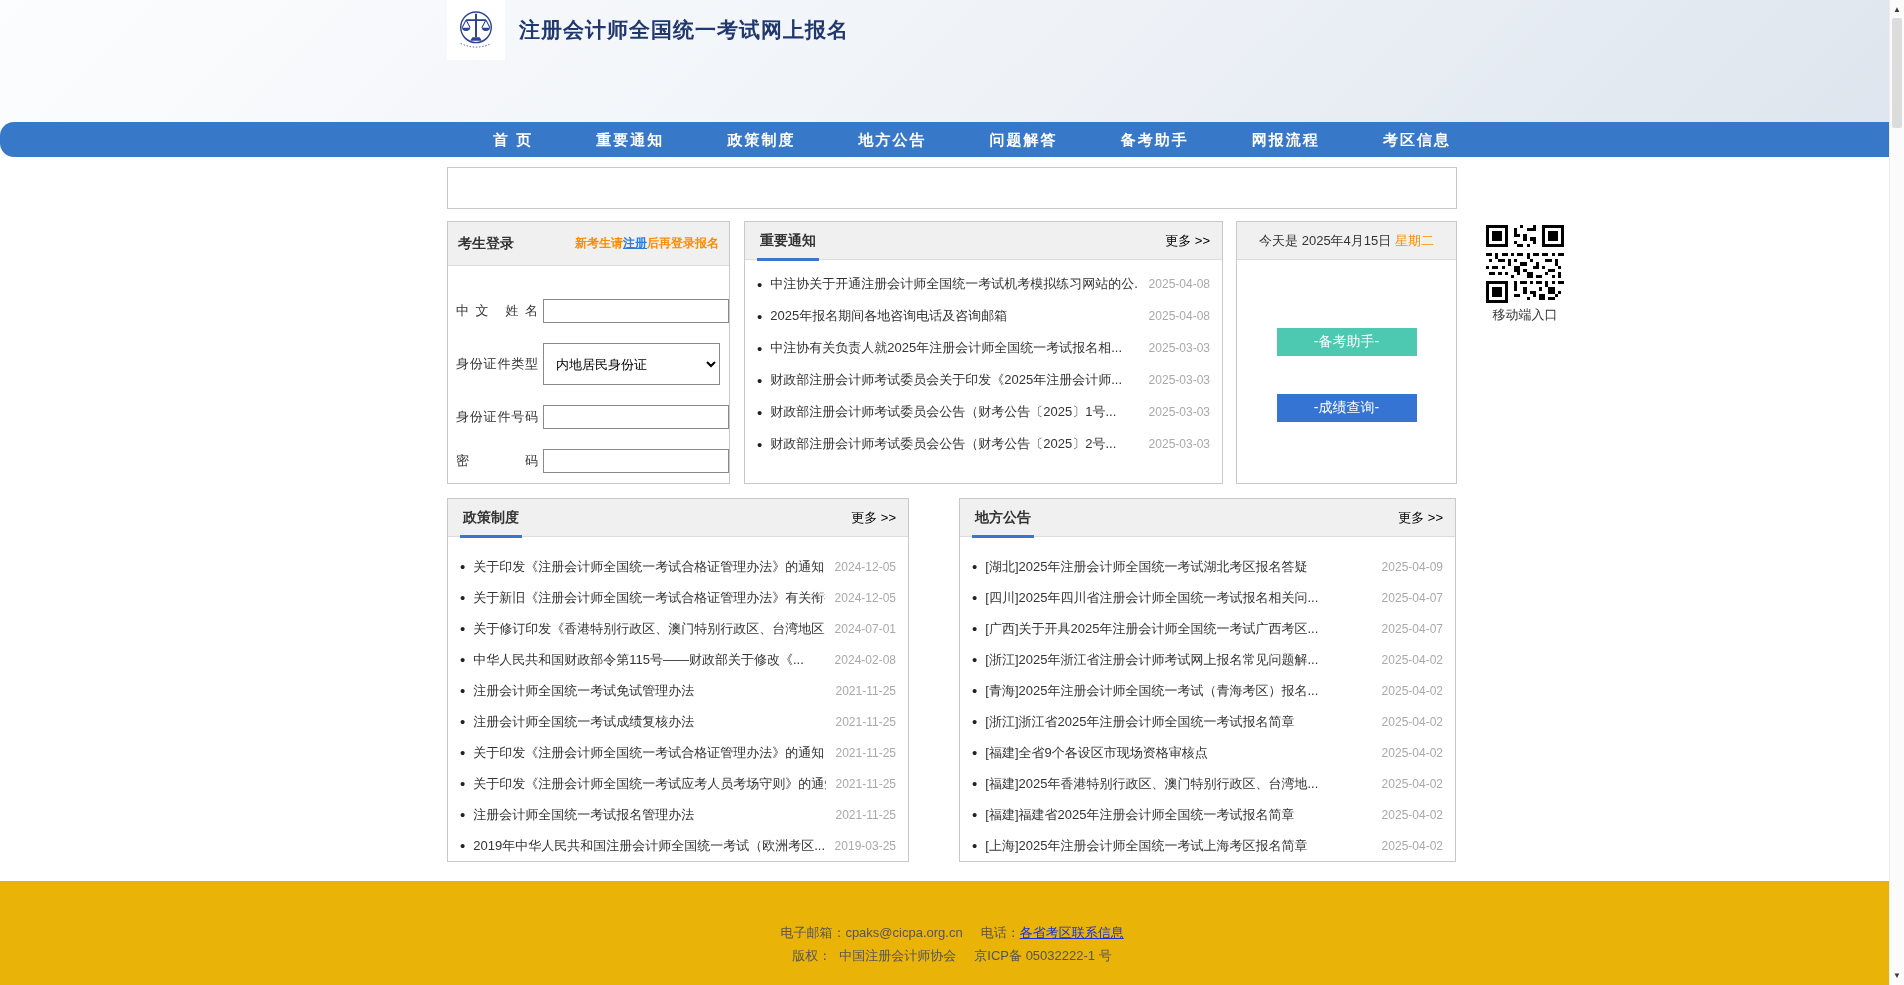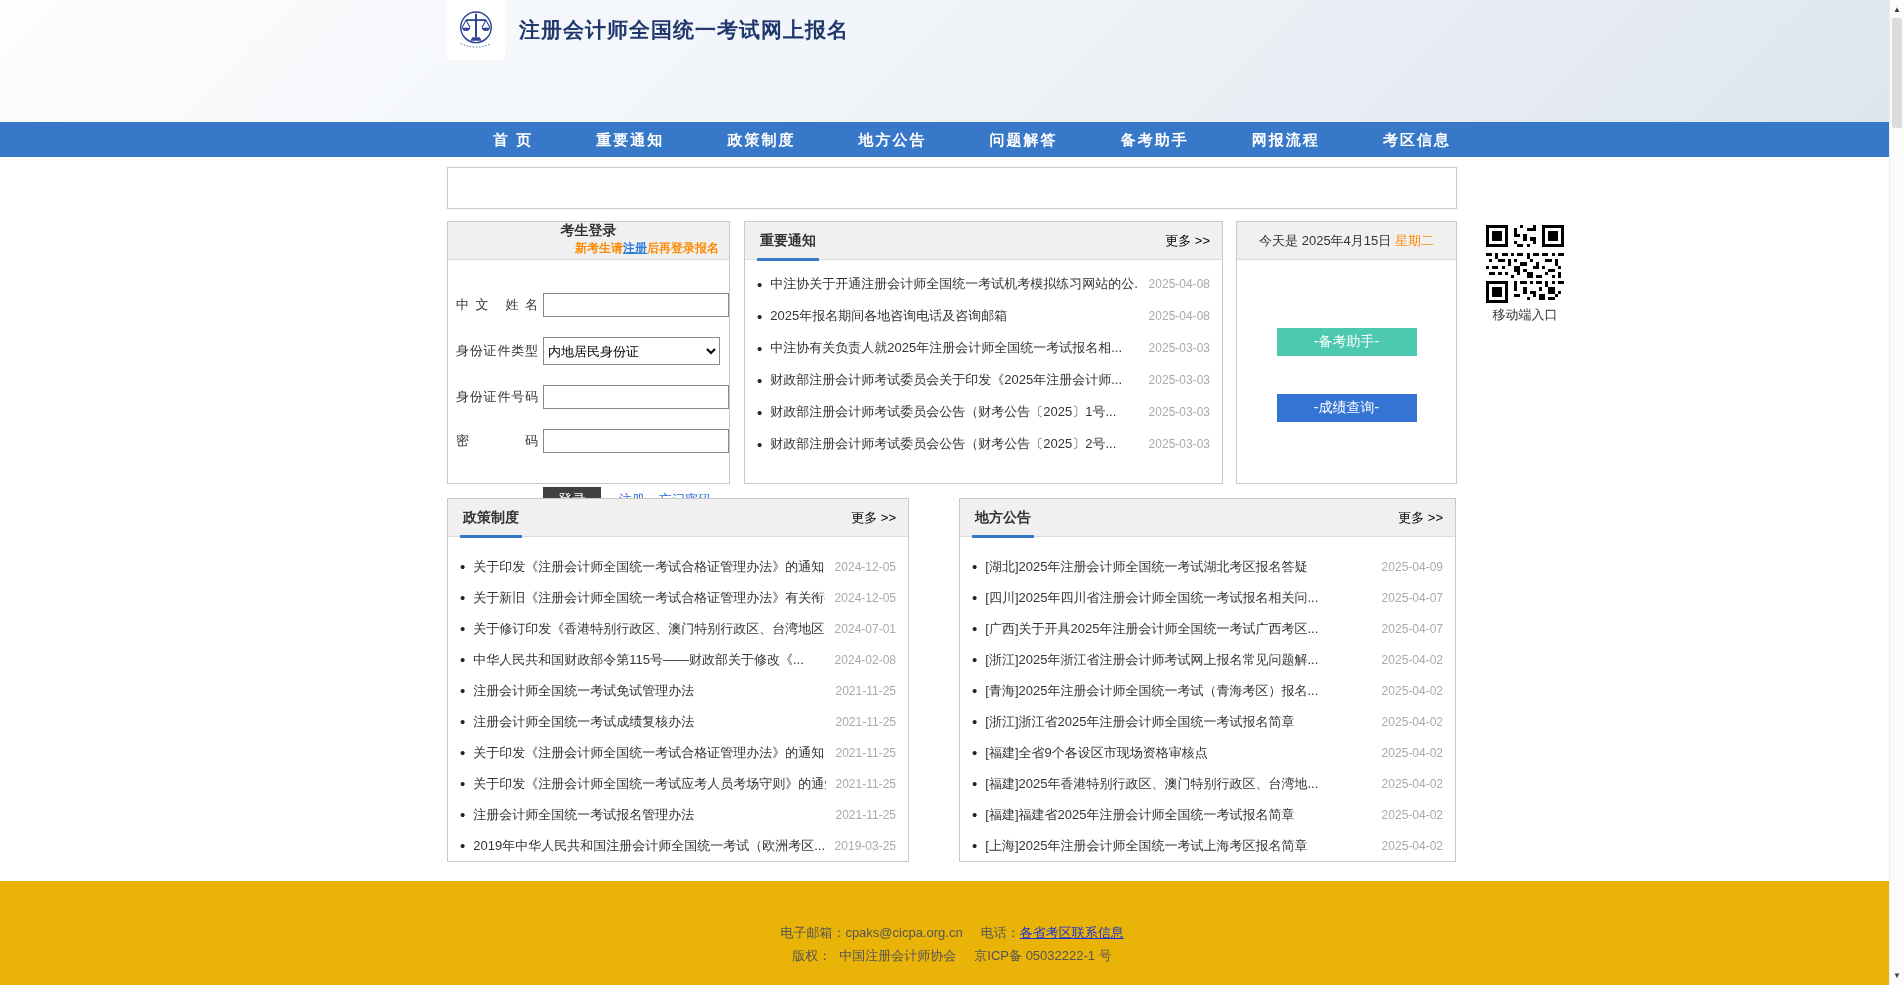--- a/index.html
+++ b/index.html
@@ -12,49 +12,49 @@
   }
 
   
   .masthead { height:122px; background:linear-gradient(135deg,#fcfdfe 0%,#eef2f7 55%,#dee5ee 100%); }
   .masthead-inner { width:1010px; margin:0 auto; display:flex; align-items:center; }
   .logo-box { width:58px; height:60px; background:#fff; display:flex; align-items:center; justify-content:center; flex:none; }
   .logo-box svg { width:54px; height:56px; }
   .site-title { margin-left:14px; font-size:21px; font-weight:bold; color:#21386e; letter-spacing:1px; }
 
   
-  .navbar { height:35px; background:#3878c8; }
+  .navbar { height:35px; background:#3878c8;border-radius:14px; }
   .nav-inner { width:1010px; margin:0 auto; display:flex; justify-content:space-between; padding:0 6px 0 46px; list-style:none; }
   .nav-item { color:#fff; font-size:15px; font-weight:bold; line-height:35px; letter-spacing:2px; cursor:pointer; white-space:nowrap; }
 
   
   .banner-box { width:1010px; margin:10px auto 0; height:42px; border:1px solid #c9c9c9; background:#fff; }
 
   
   .content { width:1010px; margin:12px auto 0; position:relative; }
   .row1 { display:flex; }
   .row2 { display:flex; margin-top:14px; }
 
   .panel { border:1px solid #c9c9c9; background:#fff; }
   .panel-header { height:38px; background:#f0f0f0; border-bottom:1px solid #dcdcdc; display:flex; align-items:center; padding:0 12px; }
   .panel-title { position:relative; height:38px; display:flex; align-items:center; font-size:14px; font-weight:bold; color:#333; padding:0 3px; }
   .panel-title.underlined::after { content:""; position:absolute; left:0; right:0; bottom:-1px; height:3px; background:#3878c8; }
   .more-link { margin-left:auto; color:#000000; font-size:13px; cursor:pointer; white-space:nowrap; }
 
   
   .login-panel { width:283px; height:263px; margin-right:14px; }
-  .login-header { height:38px; background:#f0f0f0; border-bottom:1px solid #dcdcdc; display:flex; align-items:center; padding:0 10px;flex-direction:column; }
+  .login-header { height:44px; background:#f0f0f0; border-bottom:1px solid #dcdcdc; display:flex; align-items:center; padding:0 10px; }
   .login-title { font-size:14px; font-weight:bold; color:#333; white-space:nowrap; }
   .login-notice { margin-left:auto; font-size:12px; font-weight:bold; color:#ff8a00; white-space:nowrap; }
   .login-notice a { color:#2f7bd9; text-decoration:underline; cursor:pointer; }
   .login-body { padding:13px 9px 0 8px; }
   .form-row { display:flex; align-items:center; margin-bottom:11px;margin-top:20px; }
   .form-label { width:82px; flex:none; font-size:13px; color:#333; text-align:justify; text-align-last:justify; margin-right:5px; }
   .form-input { flex:1; height:24px; border:1px solid #8a8a8a; background:#fff; font-size:13px; padding:0 4px; }
-  select.form-input { height:28px; padding:0; }
+  select.form-input { height:42px; padding:8px; }
   .login-actions { display:flex; align-items:center; margin-top:34px; padding-left:87px; }
   .login-btn { width:58px; height:26px; background:#404040; color:#fff; border:none; font-size:14px; cursor:pointer; }
   .text-link { color:#2a6cd5; text-decoration:underline; font-size:13px; cursor:pointer; white-space:nowrap; }
   .link-register { margin-left:18px; }
   .link-forgot { margin-left:14px; }
 
   
   .notices-panel { width:479px; height:263px; margin-right:13px; }
   .news-list { list-style:none; margin:0; padding:8px 12px 0 12px; }
   .news-item { display:flex; align-items:center; height:32px; }

